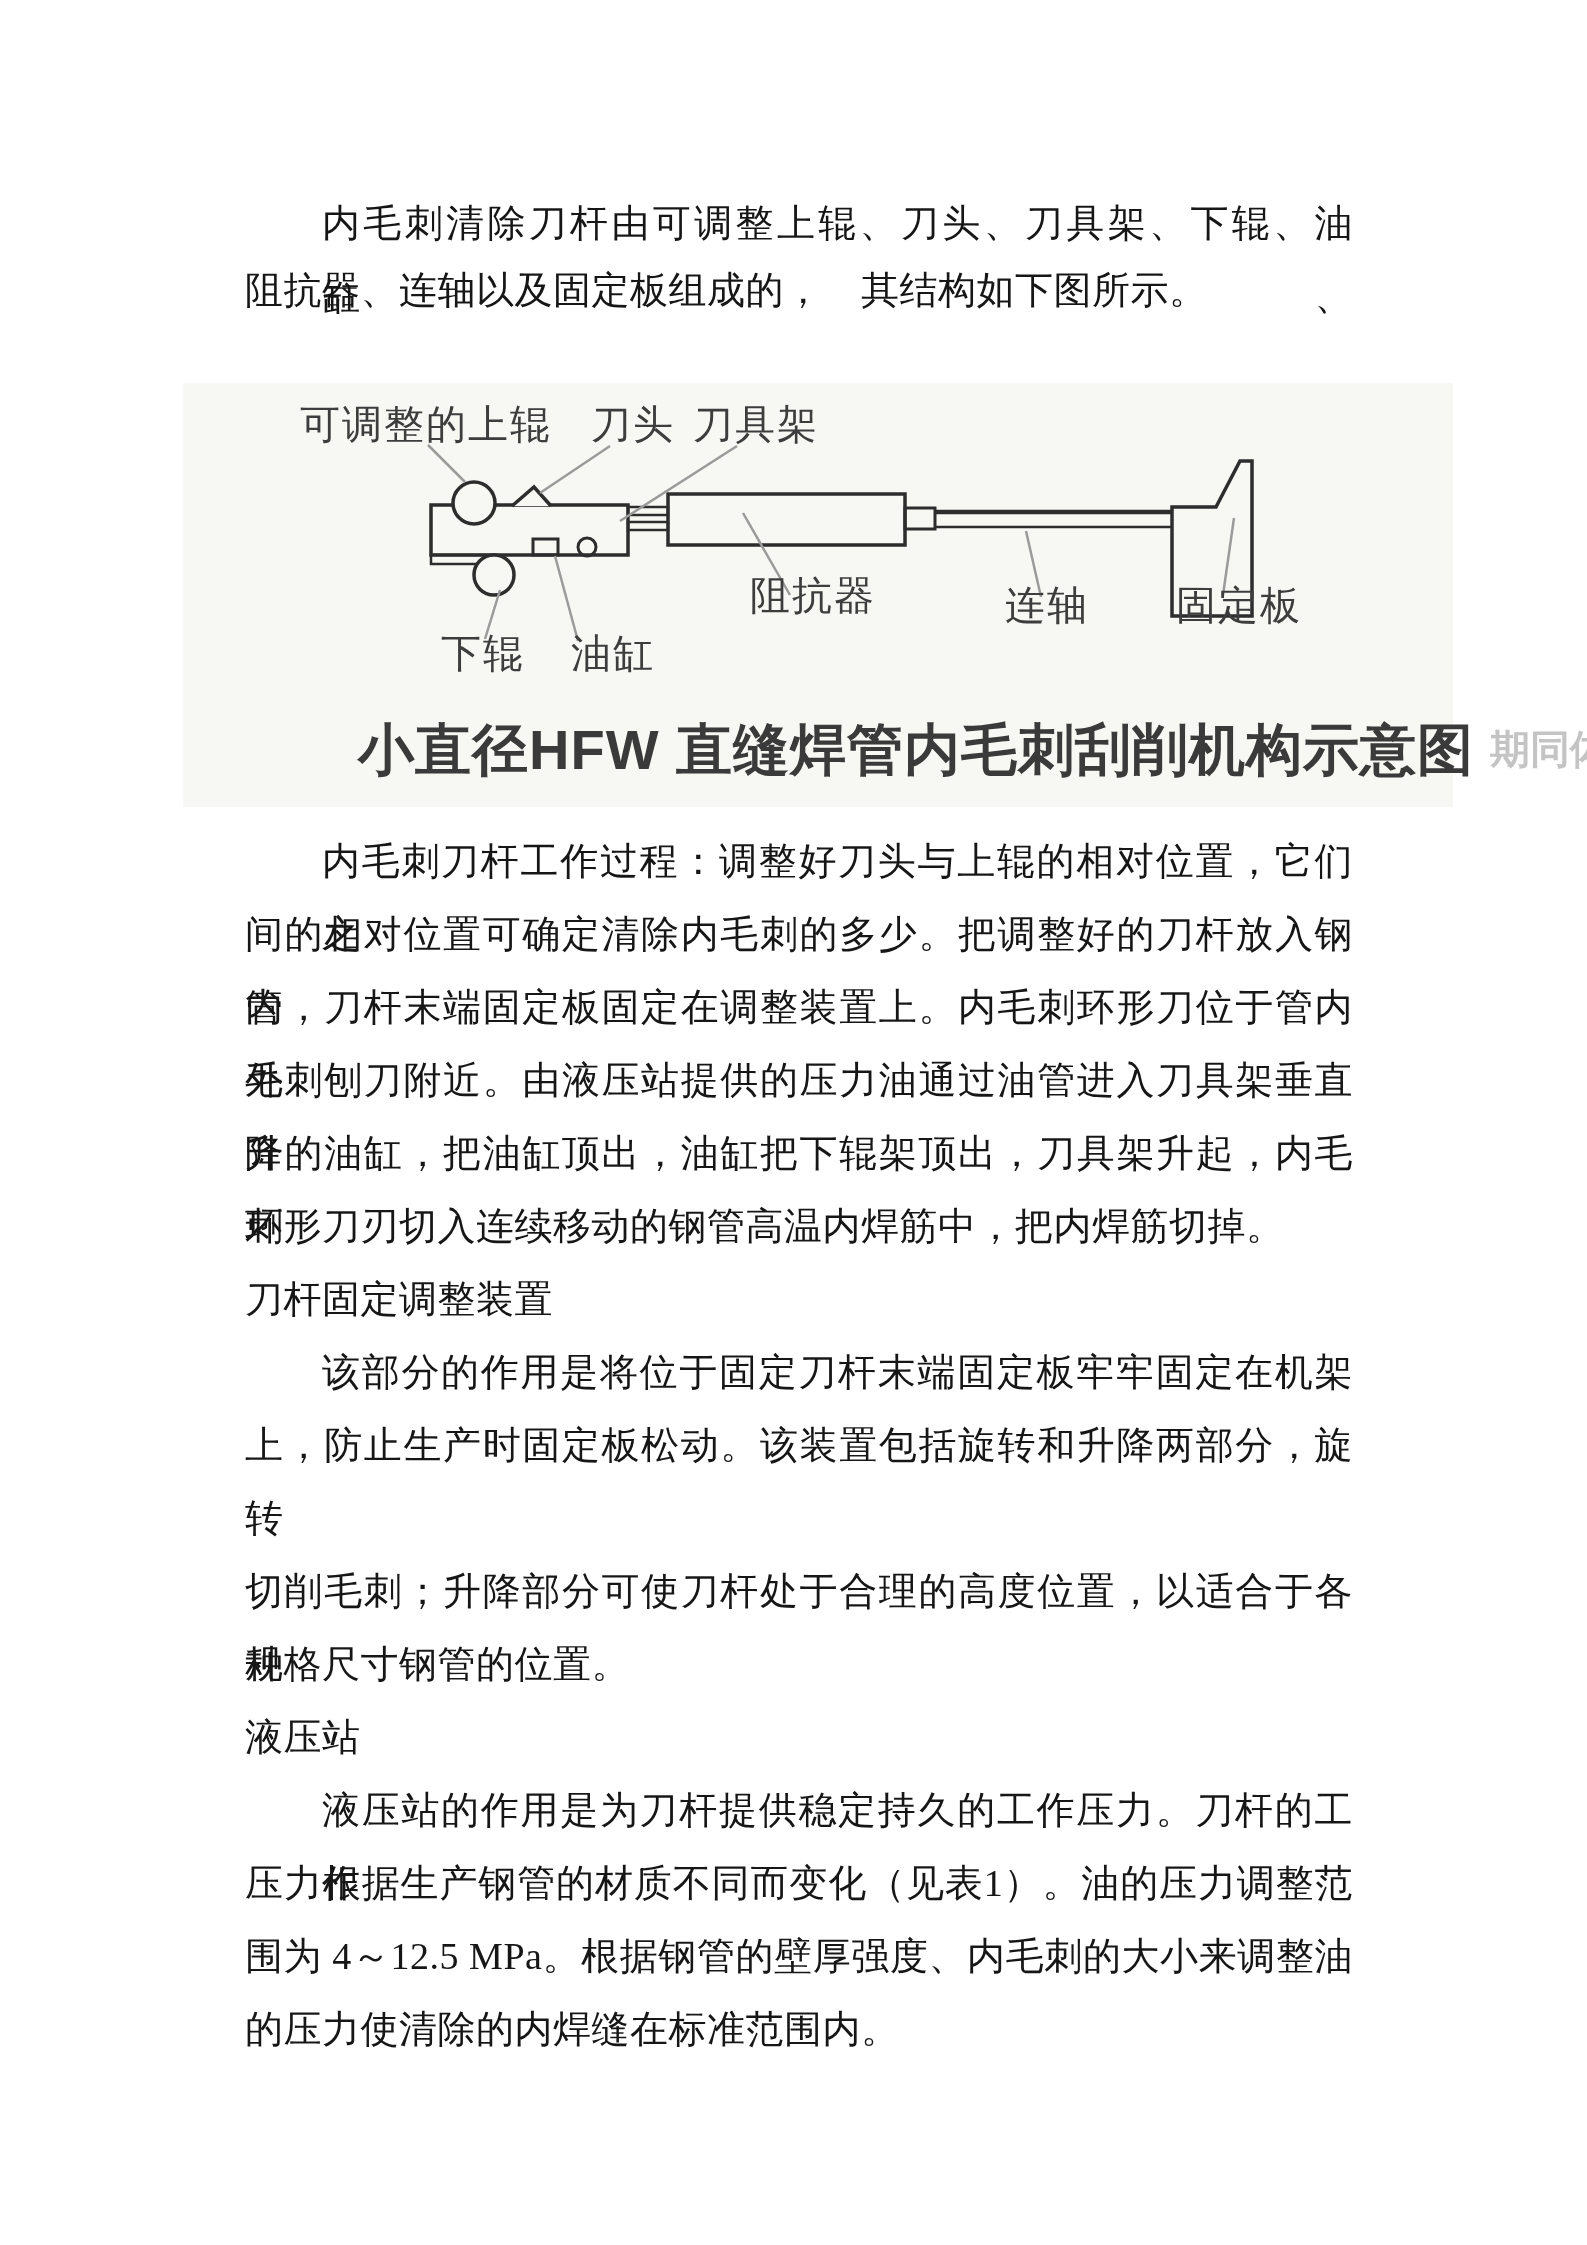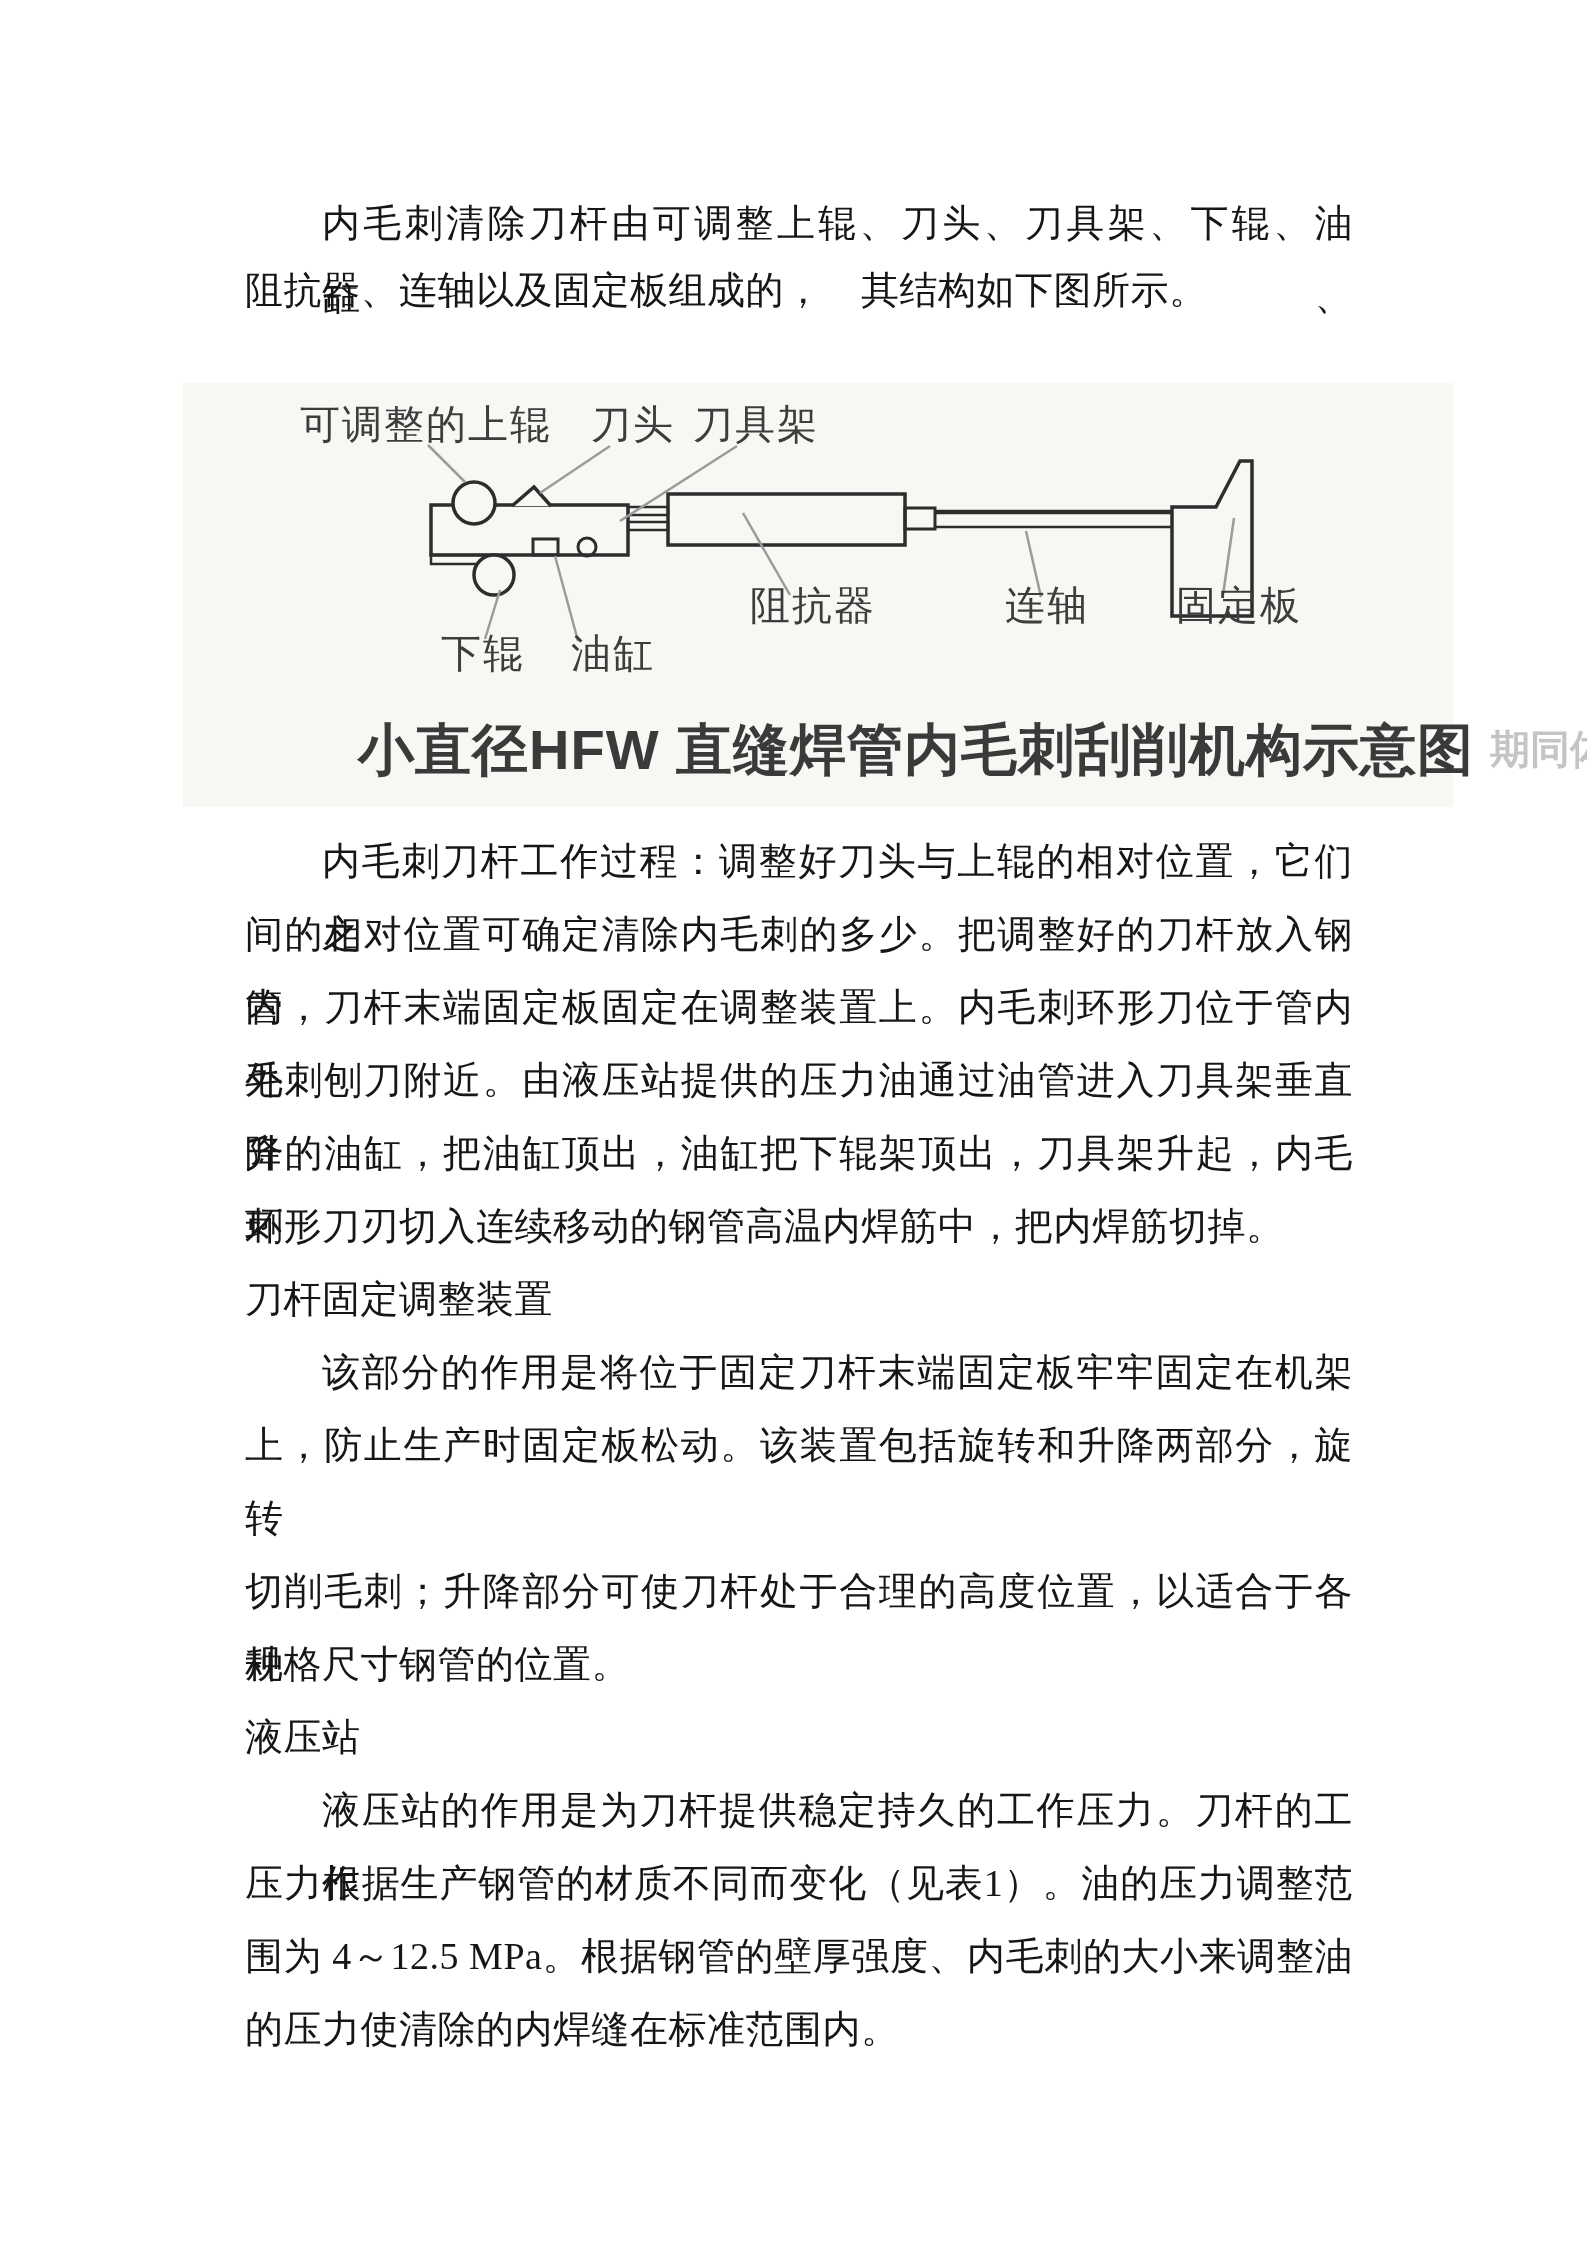--- a/index.html
+++ b/index.html
@@ -119,21 +119,21 @@
         <line x1="858" y1="214" x2="843" y2="148"></line>
         <line x1="1040" y1="212" x2="1051" y2="135"></line>
         <line x1="302" y1="256" x2="317" y2="207"></line>
         <line x1="395" y1="258" x2="372" y2="173"></line>
       </g>
     </svg>
 
     <div class="dlabel" style="left:117px; top:22px">可调整的上辊</div>
     <div class="dlabel" style="left:408px; top:22px">刀头</div>
     <div class="dlabel" style="left:510px; top:22px">刀具架</div>
-    <div class="dlabel" style="left:567px; top:203px">阻抗器</div>
+    <div class="dlabel" style="left:567px; top:193px">阻抗器</div>
     <div class="dlabel" style="left:822px; top:203px">连轴</div>
     <div class="dlabel" style="left:993px; top:203px">固定板</div>
     <div class="dlabel" style="left:258px; top:251px">下辊</div>
     <div class="dlabel" style="left:388px; top:251px">油缸</div>
 
     <div class="caption-row">
       <span class="caption">小直径HFW 直缝焊管内毛刺刮削机构示意图</span><span class="watermark">期同体</span>
     </div>
   </div>
 

